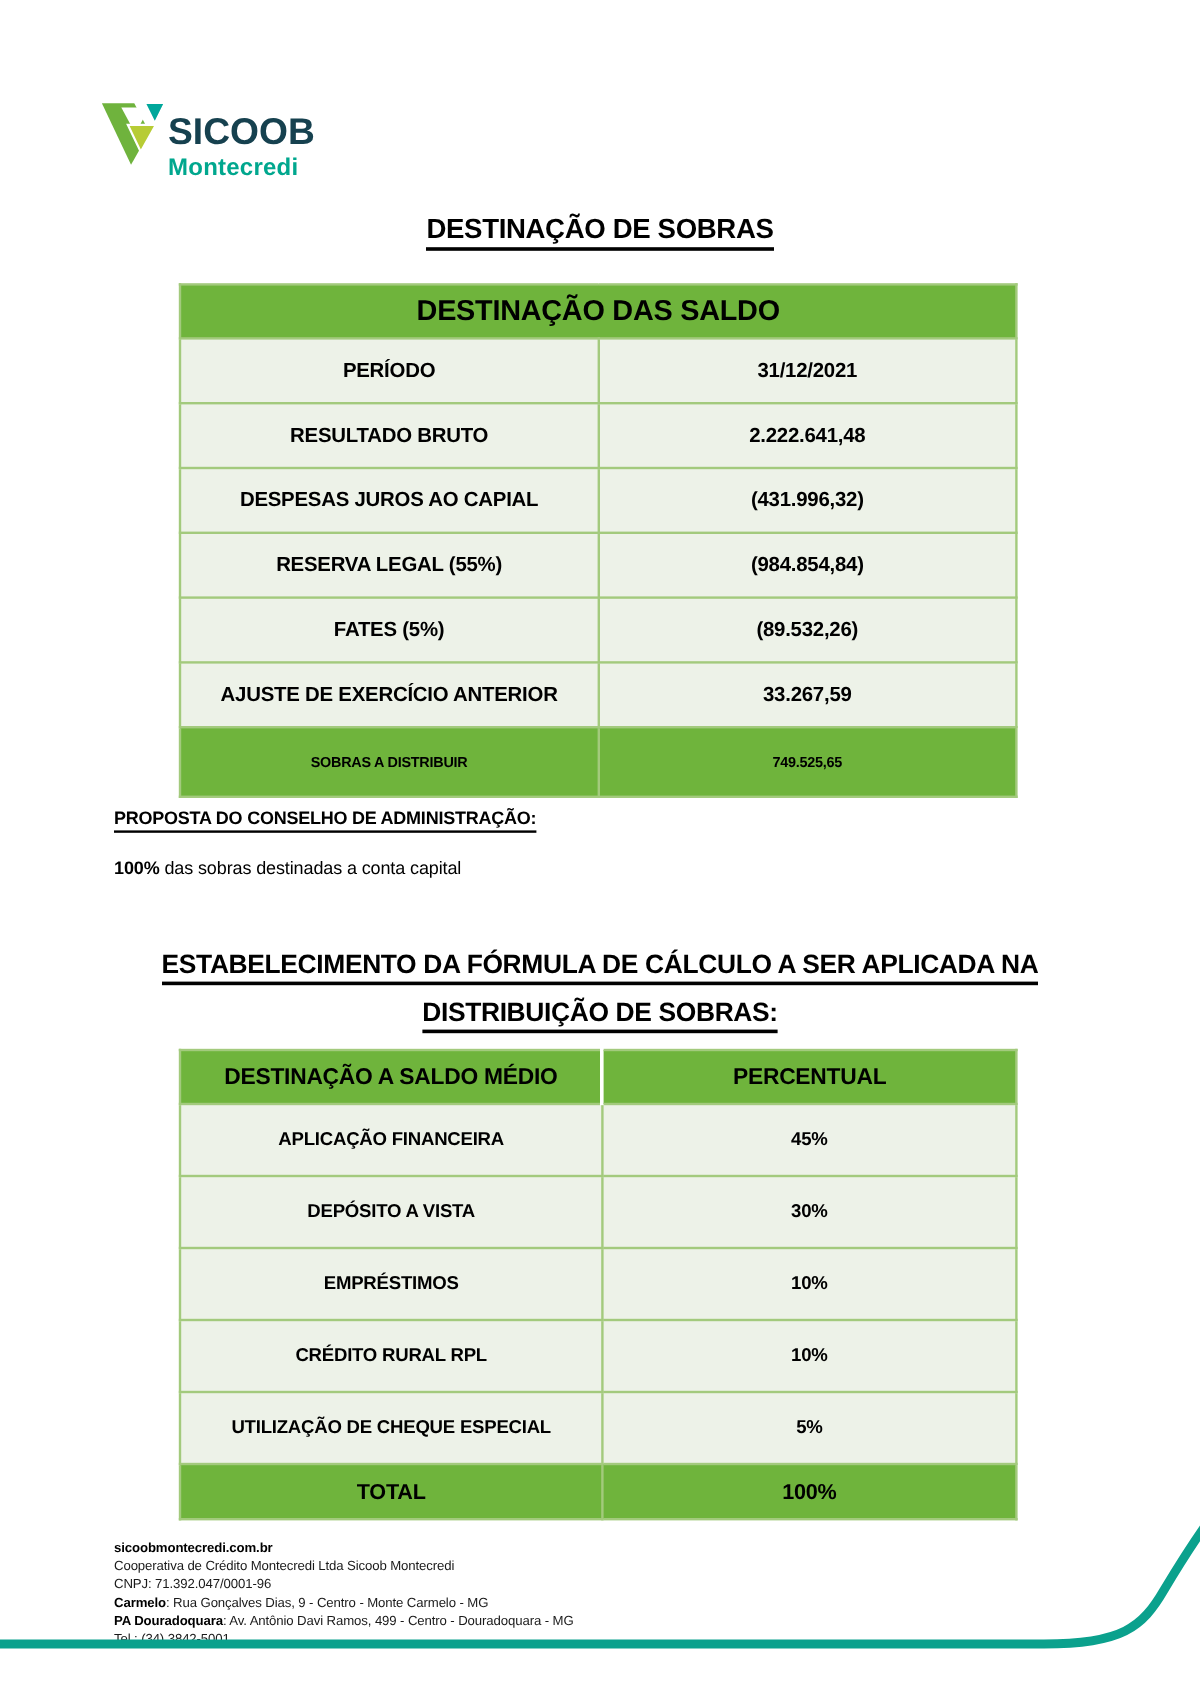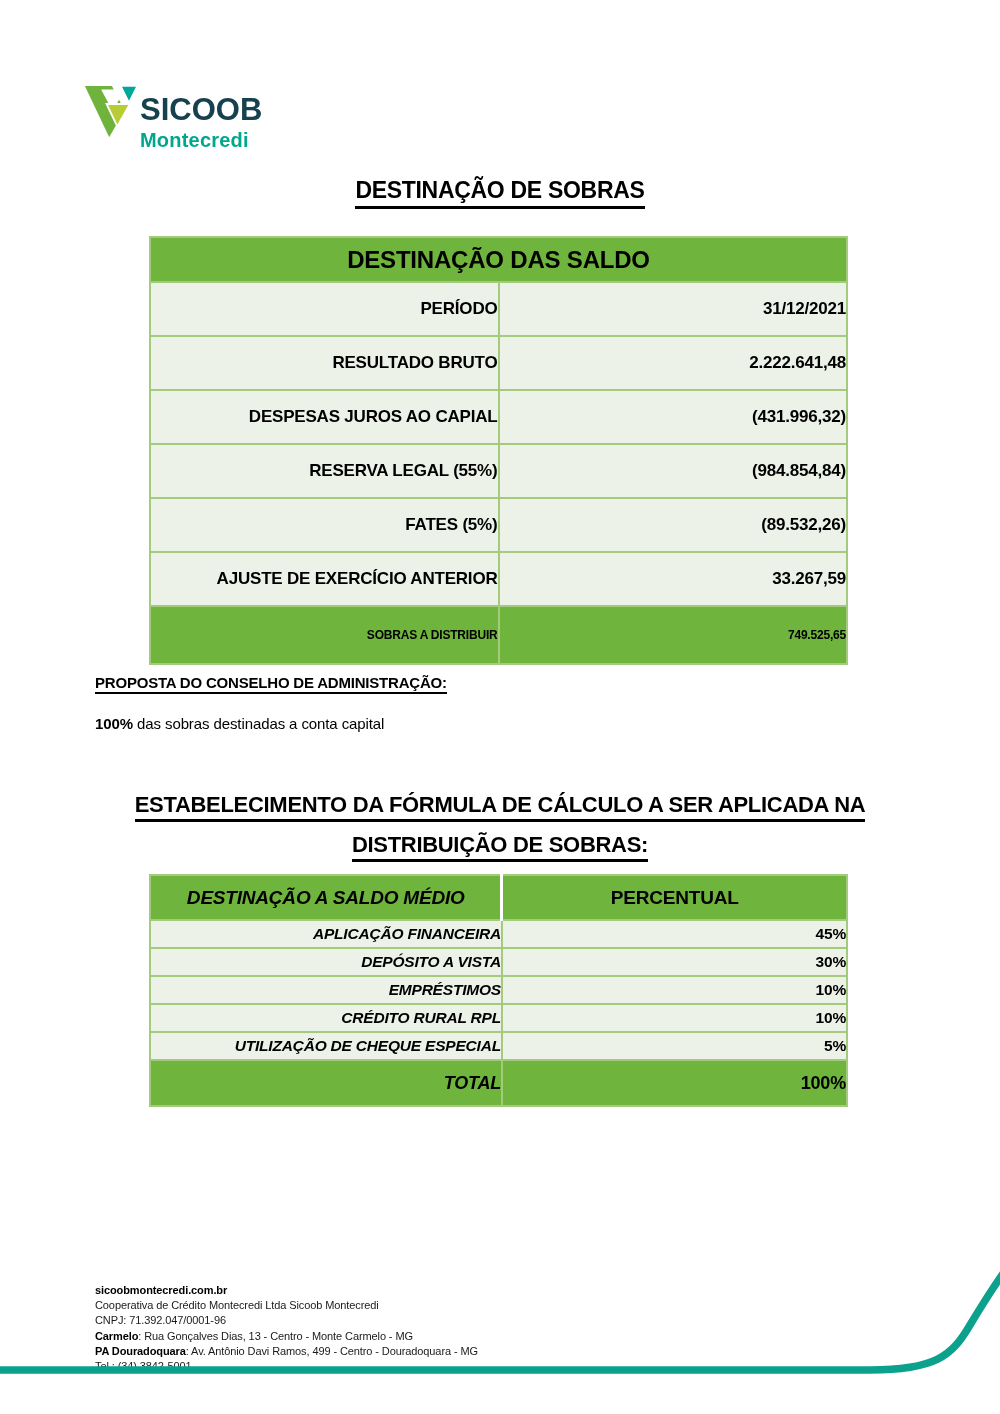--- a/index.html
+++ b/index.html
@@ -36,29 +36,29 @@
   .proposal-heading span{font-size:15px;font-weight:700;border-bottom:2px solid #000;padding-bottom:1px;letter-spacing:-0.2px;}
   .proposal-line{position:absolute;left:95px;top:703px;font-size:15px;letter-spacing:-0.1px;text-align:right;}
   .proposal-line b{font-weight:700;}
 
   
   table.tbl{position:absolute;left:149px;width:699px;border-collapse:collapse;table-layout:fixed;}
   #t1{top:224px;}
   #t2{top:862px;}
   .tbl th,.tbl td{border:2px solid var(--border-green);text-align:center;vertical-align:middle;letter-spacing:-0.2px;}
   .tbl .green{background:var(--table-green);}
-  .tbl td{background:var(--row-bg);font-weight:700;text-align:right;}
+  .tbl td{background:var(--row-bg);font-weight:700;}
   #t1 th{height:45px;font-size:24px;font-weight:700;color:#000;}
   #t1 tbody td{height:54px;font-size:17px;}
   #t1 .c1{width:55%;}
   #t1 tr.total td{background:var(--table-green);height:58px;font-size:12px;}
   #t2 th{height:45px;font-size:19px;font-weight:700;color:#000;}
   #t2 thead th + th{border-left:3px solid #fff;}
-  #t2 tbody td{height:28px;font-size:15.5px;}
-  #t2 .c1{width:50.5%;font-style:italic;}
+  #t2 tbody td{height:60px;font-size:15.5px;}
+  #t2 .c1{width:50.5%;}
   #t2 tr.total td{background:var(--table-green);height:46px;font-size:18px;}
 
   
   .footer{position:absolute;left:95px;top:1271px;font-size:11px;line-height:15.2px;color:#1a1a1a;letter-spacing:-0.1px;}
   .footer b{font-weight:700;color:#000;}
   .footer .site{font-weight:700;color:#000;}
 
   
   .swoosh{position:absolute;left:0;top:1248px;width:1000px;height:140px;pointer-events:none;}
   .swoosh path{stroke:var(--teal-swoosh);}
@@ -174,21 +174,21 @@
         <td class="c1">TOTAL</td>
         <td class="c2">100%</td>
       </tr>
     </tbody>
   </table>
 
   <div class="footer">
     <div class="site">sicoobmontecredi.com.br</div>
     <div>Cooperativa de Crédito Montecredi Ltda Sicoob Montecredi</div>
     <div>CNPJ: 71.392.047/0001-96</div>
-    <div><b>Carmelo</b><span>: Rua Gonçalves Dias, 13 - Centro - Monte Carmelo - MG</span></div>
+    <div><b>Carmelo</b><span>: Rua Gonçalves Dias, 9 - Centro - Monte Carmelo - MG</span></div>
     <div><b>PA Douradoquara</b><span>: Av. Antônio Davi Ramos, 499 - Centro - Douradoquara - MG</span></div>
     <div>Tel.: (34) 3842-5001</div>
   </div>
 
   <svg class="swoosh" viewBox="0 0 1000 140" xmlns="http://www.w3.org/2000/svg" preserveAspectRatio="none">
     <path d="M-5 110 L870 110 C935 110 952 96 970 65 C979 50 990 32 1004 12" fill="none" stroke-width="7.5"></path>
   </svg>
 
 </div>
 

